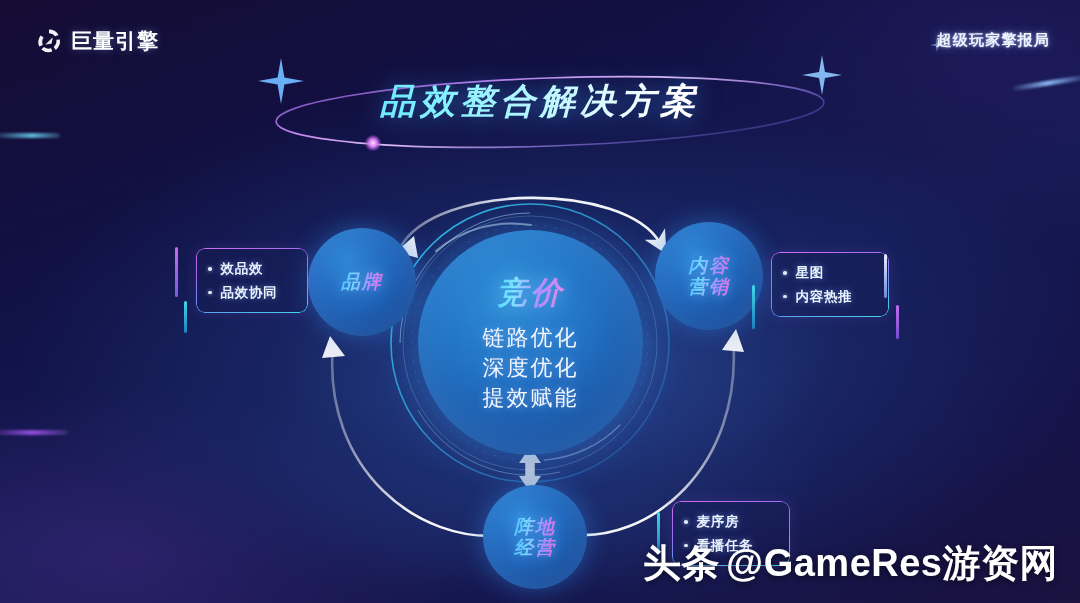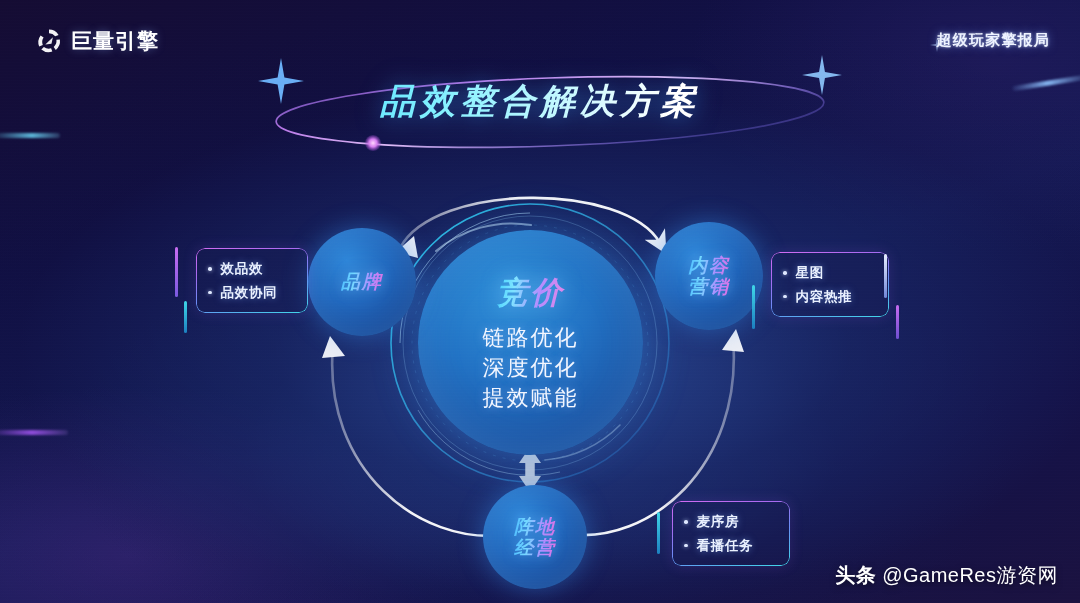--- a/index.html
+++ b/index.html
@@ -113,25 +113,25 @@
     position:relative;
   }
   .c-dot{width:3.5px;height:3.5px;border-radius:50%;background:#dfe8ff;flex:0 0 auto;box-shadow:0 0 4px rgba(200,220,255,.8);}
 
   .accent{position:absolute;width:2.5px;border-radius:2px;}
 
   
   .watermark{
     position:absolute;right:22px;bottom:14px;
     display:flex;align-items:baseline;gap:6px;
-    color:#fff;font-size:20px;font-weight:700;letter-spacing:.5px;
+    color:#fff;font-size:38px;font-weight:700;letter-spacing:.5px;
     text-shadow:0 2px 6px rgba(0,0,0,.55);
   }
   .wm-tt{font-weight:800;}
-  .wm-at{font-weight:400;margin-top:45px;}
+  .wm-at{font-weight:700;margin-top:45px;}
 </style>
 </head>
 <body>
 
 <div id="stage">
 
   <div class="streak" style="left:-10px;top:133px;width:70px;background:linear-gradient(90deg,rgba(90,190,230,0) 0%,#63c4e6 60%,rgba(140,220,255,.2) 100%);"></div>
   <div class="streak" style="left:-12px;top:430px;width:80px;background:linear-gradient(90deg,rgba(150,80,230,0) 0%,#9a52e8 55%,rgba(200,150,255,.15) 100%);"></div>
   <div class="streak" style="left:1012px;top:80px;width:80px;transform:rotate(-9deg);background:linear-gradient(90deg,rgba(120,170,255,.1) 0%,#8fc3ff 45%,rgba(180,215,255,0) 100%);"></div>
 

